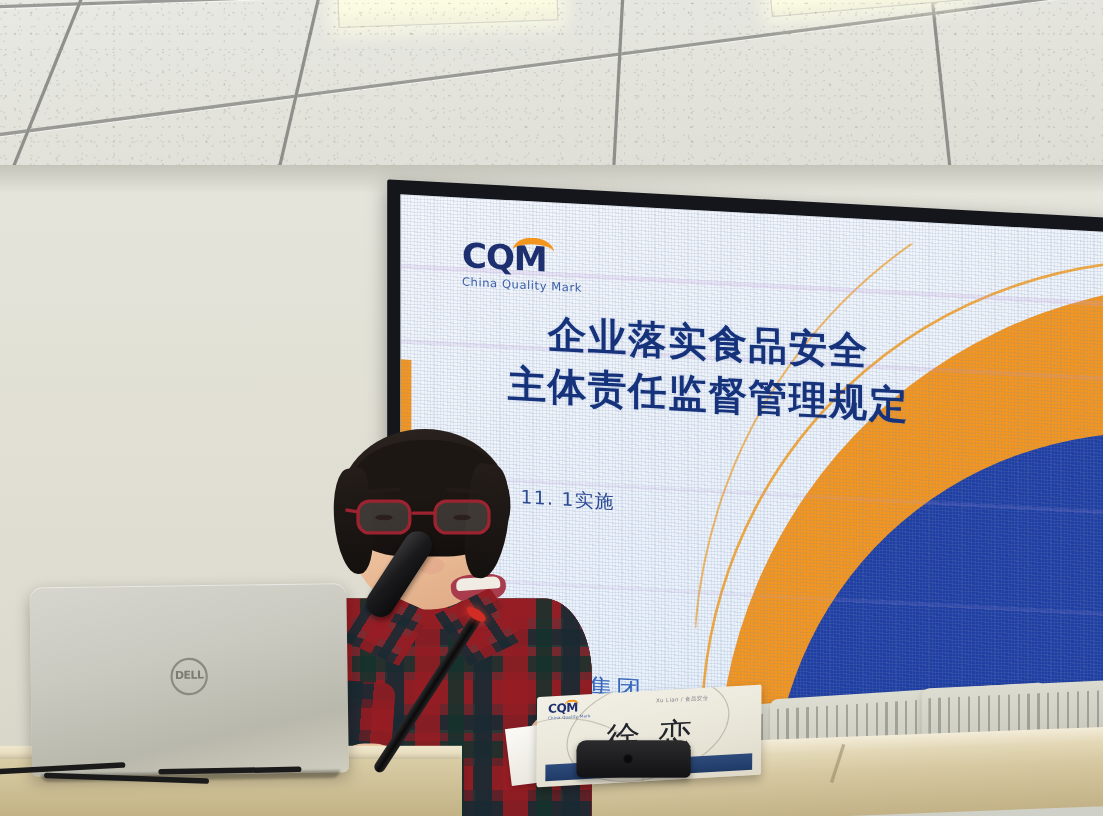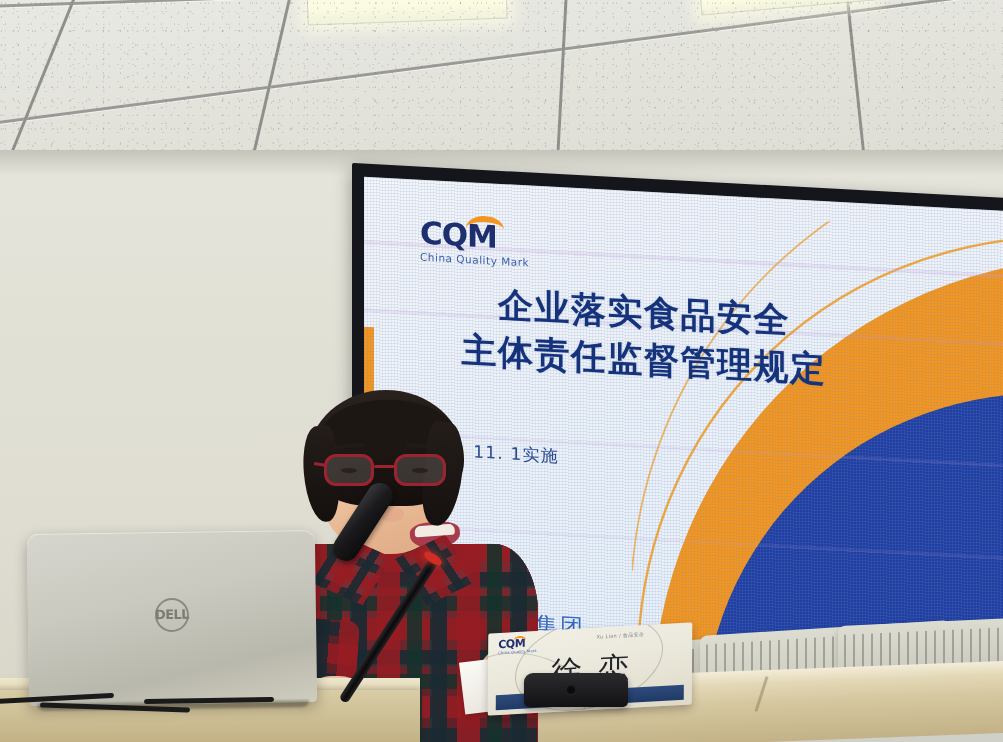--- a/index.html
+++ b/index.html
@@ -292,21 +292,21 @@
     background:linear-gradient(168deg,#d6d6ce 0%,#c9c9c0 40%,#b9b8ac 75%,#cfcdbe 100%);
     border-radius:12px 12px 5px 5px;
     box-shadow:0 5px 14px rgba(0,0,0,.28), inset 0 1px 0 rgba(255,255,255,.5);
     transform:rotate(-0.8deg);
   }
   .dell-logo {
     position:absolute; left:50%; top:48%; transform:translate(-50%,-50%);
     width:34px; height:34px; border:2px solid #8a8a80; border-radius:50%;
     display:flex; align-items:center; justify-content:center;
     color:#7c7c72; font-family:"DejaVu Sans", sans-serif;
-    font-size:13px; font-weight:bold; letter-spacing:-.5px;
+    font-size:10px; font-weight:bold; letter-spacing:-.5px;
   }
   .laptop-foot{
     position:absolute; left:8px; bottom:-5px; width:272px; height:7px;
     background:rgba(40,38,32,.35); border-radius:0 0 8px 8px; filter:blur(1px);
   }
 
   
   .desk-front {
     position:absolute; left:-10px; top:690px; width:430px; height:60px; z-index:21;
     background:linear-gradient(180deg,#d9cda6 0%,#cdbf95 45%,#bfae80 100%);

